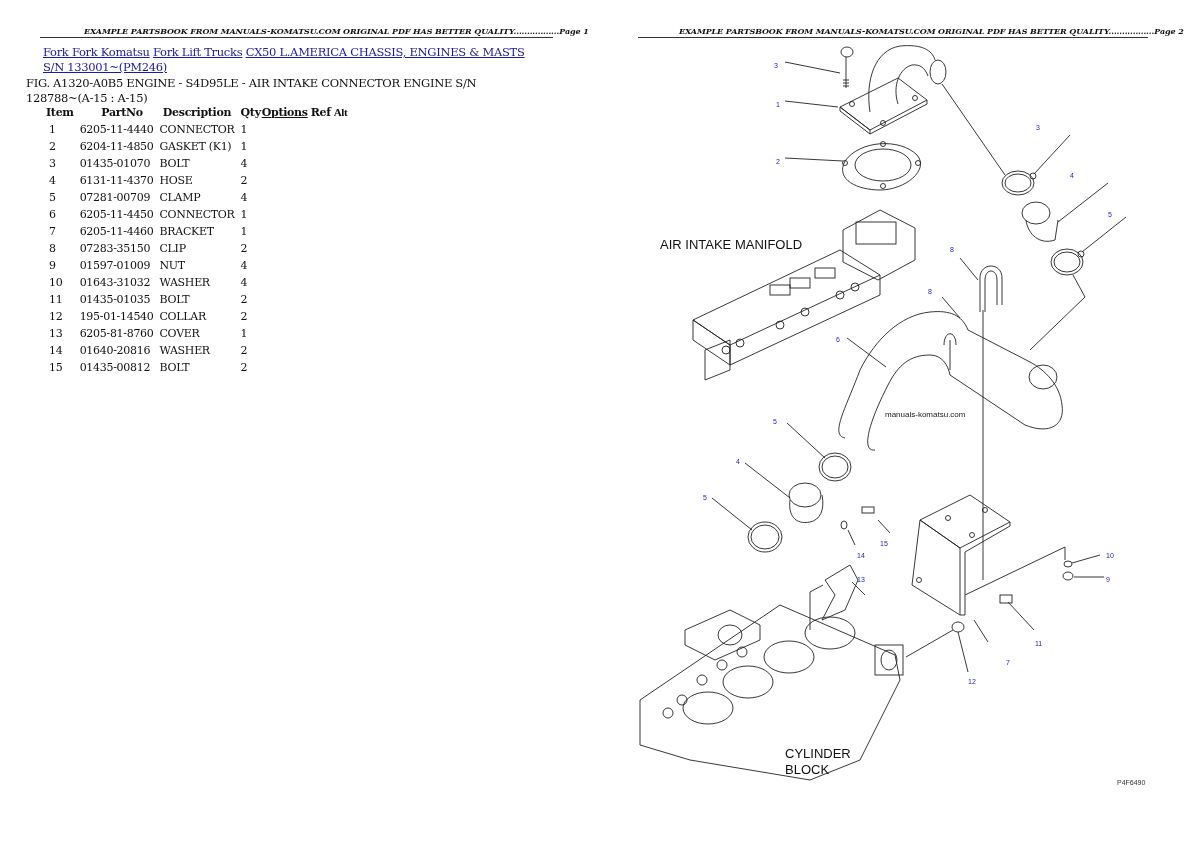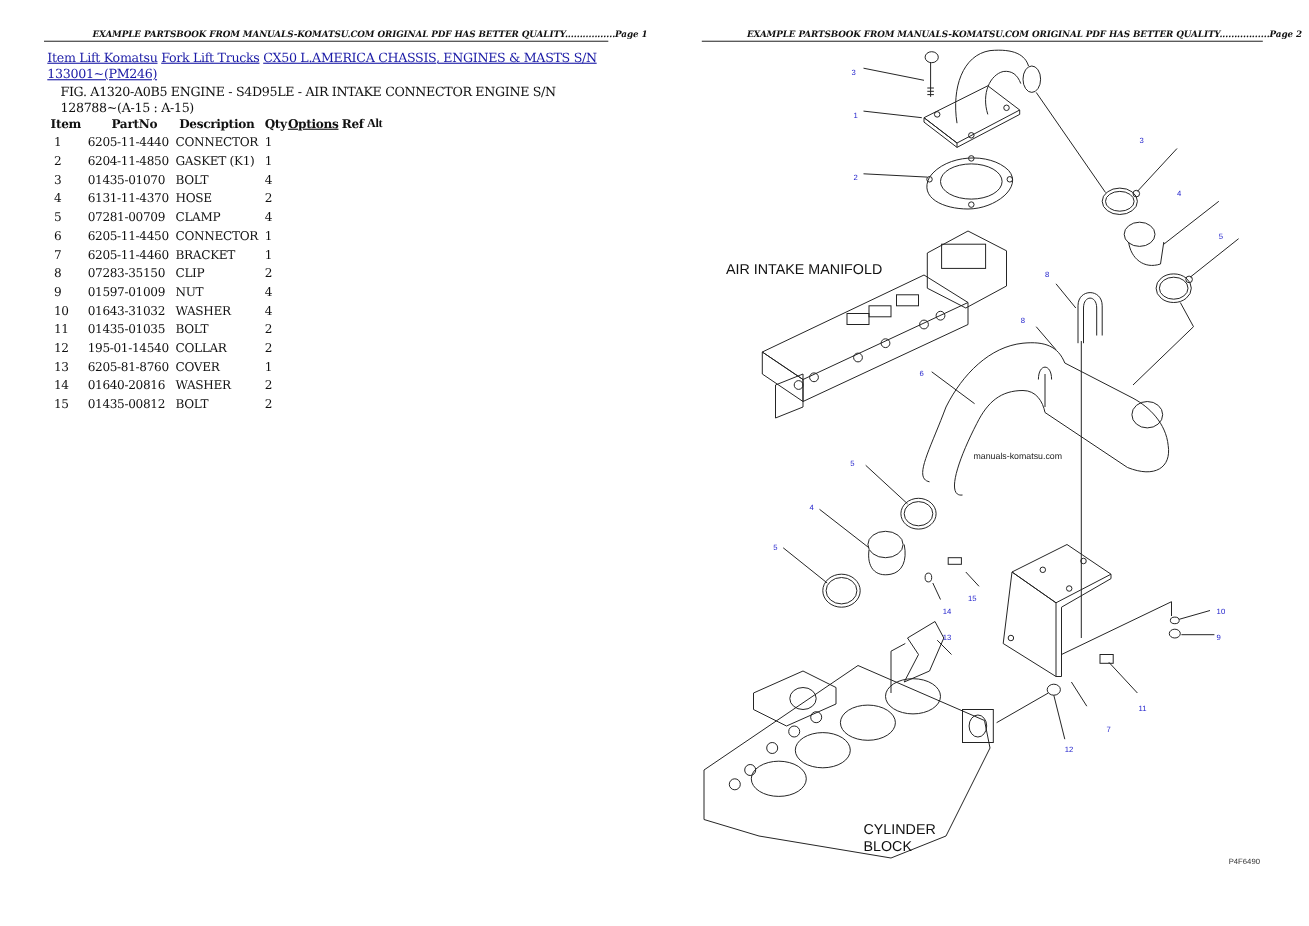--- a/index.html
+++ b/index.html
@@ -4,42 +4,42 @@
 <style>
   html, body { margin:0; padding:0; background:#ffffff; }
   body { width:1190px; height:842px; position:relative; overflow:hidden; font-family:"DejaVu Serif", serif; color:#111; }
   .page { position:absolute; top:0; height:748px; }
   .page-left { left:0; width:595px; }
   .page-right { left:595px; width:595px; }
   .hdr { position:absolute; top:26px; font-family:"DejaVu Serif", serif; font-style:italic; font-weight:bold; font-size:8px; letter-spacing:-0.1px; color:#111; white-space:nowrap; }
   .hdr-rule { position:absolute; top:37px; height:0; border-top:1px solid #333; }
   .crumbs { position:absolute; left:43px; top:45px; width:500px; font-size:11.5px; line-height:15px; letter-spacing:-0.3px; }
   .crumbs a { color:#1a1aa6; text-decoration:underline; }
-  .fig { position:absolute; left:55px; top:76px; width:500px; font-size:11.5px; line-height:15px; letter-spacing:-0.3px; }
+  .fig { position:absolute; left:26px; top:76px; width:500px; font-size:11.5px; line-height:15px; letter-spacing:-0.3px; }
   table.parts { position:absolute; left:43px; top:104px; border-collapse:collapse; font-size:11px; letter-spacing:-0.3px; }
   table.parts th { font-weight:bold; text-align:center; padding:1px 3px 2px 3px; height:14px; }
   table.parts td { padding:1px 3px 1px 3px; height:15px; white-space:nowrap; }
   table.parts td.item { width:24px; padding-left:6px; }
   table.parts td.qty { text-align:left; }
   .diagram { position:absolute; left:630px; top:40px; width:540px; height:760px; }
   .diagram svg { width:100%; height:100%; }
   .lbl { font-family:"Liberation Sans", sans-serif; font-size:7px; fill:#2222cc; }
   .big { font-family:"Liberation Sans", sans-serif; font-size:13px; fill:#111; }
   .wm { font-family:"Liberation Sans", sans-serif; font-size:8px; fill:#222; }
   .code { font-family:"Liberation Sans", sans-serif; font-size:7px; fill:#333; }
 </style>
 </head>
 <body>
 
 <div class="page page-left">
   <div class="hdr" style="left:84px;">EXAMPLE PARTSBOOK FROM MANUALS-KOMATSU.COM ORIGINAL PDF HAS BETTER QUALITY.................Page 1</div>
   <div class="hdr-rule" style="left:40px; width:513px;"></div>
 
   <div class="crumbs">
-    <a href="#">Item Lift Komatsu</a>
+    <a href="#">Fork Fork Komatsu</a>
     <a href="#">Fork Lift Trucks</a>
     <a href="#">CX50 L.AMERICA CHASSIS, ENGINES &amp; MASTS S/N 133001~(PM246)</a>
   </div>
 
   <div class="fig">FIG. A1320-A0B5 ENGINE - S4D95LE - AIR INTAKE CONNECTOR ENGINE S/N 128788~(A-15 : A-15)</div>
 
   <table class="parts">
     <thead>
       <tr>
         <th>Item</th>

